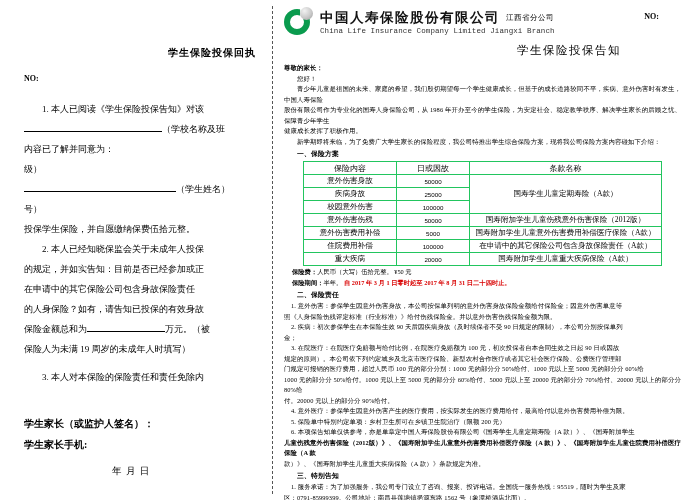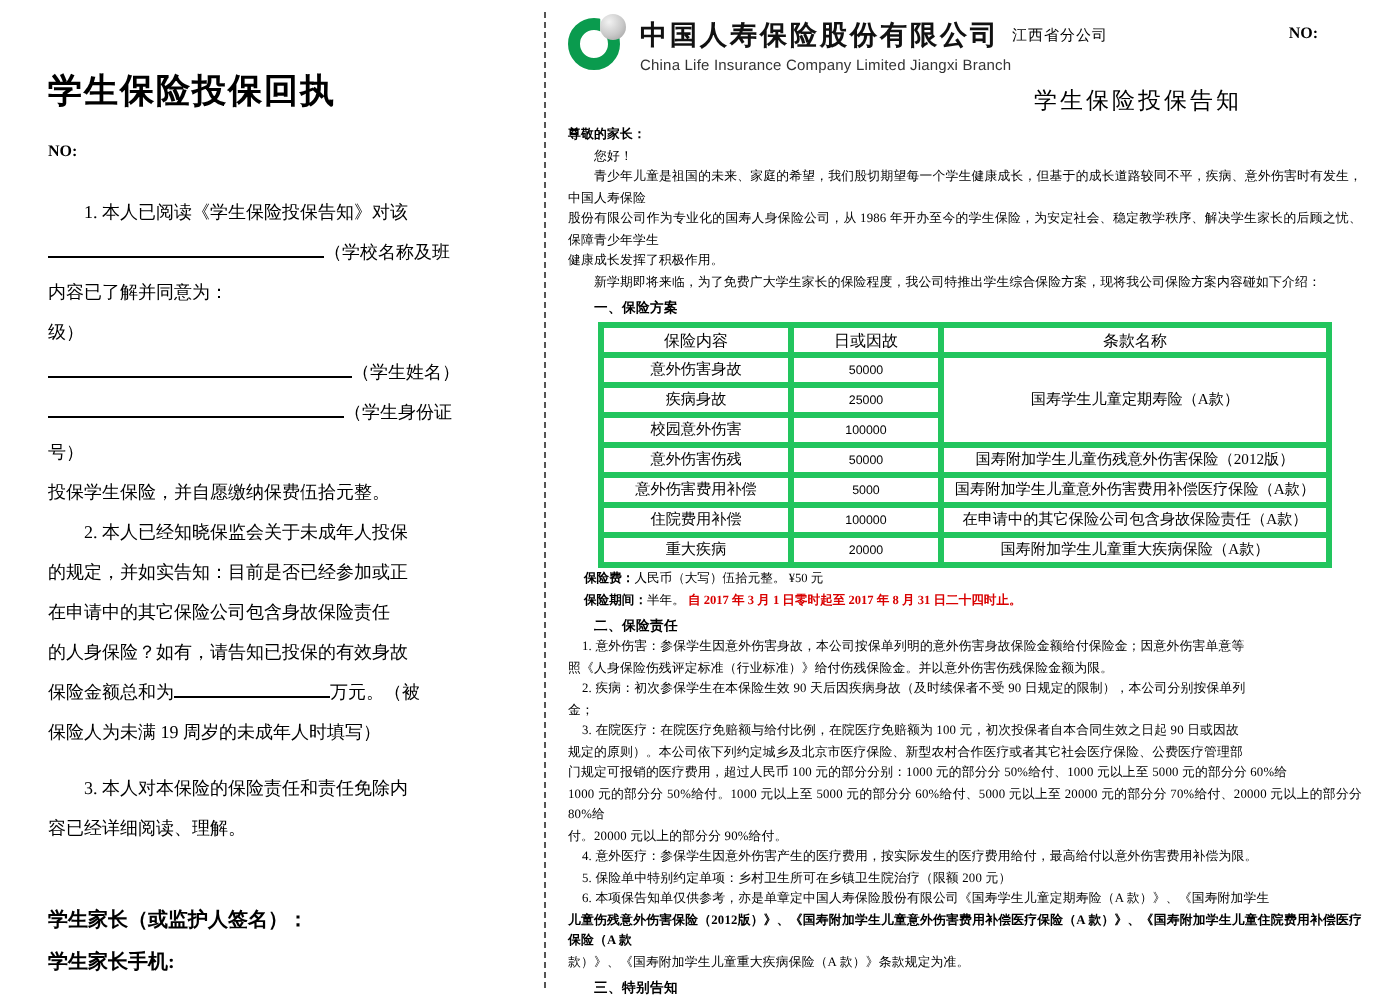--- a/index.html
+++ b/index.html
@@ -24,25 +24,25 @@
   }
 
   
   .left-col {
     width: 272px;
     box-sizing: border-box;
     padding: 22px 16px 6px 24px;
     position: relative;
   }
   .left-title {
-    text-align: left;
-    font-size: 17px;
+    text-align: right;
+    font-size: 10px;
     font-weight: bold;
     letter-spacing: 1px;
-    margin: 12px 0 14px 0;
+    margin: 24px 0 14px 0;
   }
   .no-label {
     font-size: 8px;
     font-weight: bold;
     margin-bottom: 16px;
   }
   .lp {
     font-size: 9px;
     line-height: 20px;
     text-align: justify;
@@ -81,21 +81,21 @@
 
   
   .right-col {
     width: 419px;
     box-sizing: border-box;
     padding: 6px 10px 4px 12px;
     position: relative;
   }
   .brand-row {
     display: flex;
-    align-items: flex-end;
+    align-items: center;
     gap: 6px;
     position: relative;
   }
   .logo {
     width: 30px;
     height: 30px;
     position: relative;
     flex: 0 0 auto;
     margin-top: 1px;
   }
@@ -125,21 +125,21 @@
     display: inline-block;
   }
   .brand-branch-cn {
     font-size: 7.5px;
     letter-spacing: 0.5px;
     margin-left: 6px;
     display: inline-block;
     vertical-align: 2px;
   }
   .brand-en {
-    font-family: Liberation Sans, sans-serif;
+    font-family: Liberation Mono, monospace;
     font-size: 7.5px;
     color: #333;
     letter-spacing: 0.1px;
     margin-top: 1px;
   }
   .right-no {
     font-size: 8px;
     font-weight: bold;
     position: absolute;
     right: 22px;
@@ -173,21 +173,21 @@
   .red-b { color: #d90000; font-weight: bold; }
 
   
   table.plan {
     border-collapse: collapse;
     width: 355px;
     margin: 2px auto 1px auto;
     table-layout: fixed;
   }
   table.plan td, table.plan th {
-    border: 3px solid #22c55e;
+    border: 1px solid #22c55e;
     text-align: center;
     padding: 0;
     height: 12px;
     font-weight: normal;
   }
   table.plan .c1 { width: 92px; }
   table.plan .c2 { width: 72px; }
   table.plan .c3 { width: 191px; }
   .th-txt { font-size: 8px; font-weight: bold; }
   .td-name { font-size: 7.6px; }
@@ -213,38 +213,34 @@
       <span class="blank" style="width:138px"></span><span>（学校名称及班</span>
     </div>
 
     <div class="lp">内容已了解并同意为：</div>
     <div class="lp">级）</div>
 
     <div class="lp">
       <span class="blank" style="width:152px"></span><span>（学生姓名）</span>
     </div>
 
-    <div class="lp">
-      <span class="blank" style="width:148px"></span><span>（学生身份证</span>
-    </div>
     <div class="lp">号）</div>
 
     <div class="lp">投保学生保险，并自愿缴纳保费伍拾元整。</div>
 
     <div class="lp indent">2. 本人已经知晓保监会关于未成年人投保</div>
     <div class="lp">的规定，并如实告知：目前是否已经参加或正</div>
     <div class="lp">在申请中的其它保险公司包含身故保险责任</div>
     <div class="lp">的人身保险？如有，请告知已投保的有效身故</div>
     <div class="lp">
       <span>保险金额总和为</span><span class="blank" style="width:78px"></span><span>万元。（被</span>
     </div>
     <div class="lp">保险人为未满 19 周岁的未成年人时填写）</div>
 
     <div class="lp indent" style="margin-top:8px">3. 本人对本保险的保险责任和责任免除内</div>
-    <div class="lp">容已经详细阅读、理解。</div>
 
     <div class="sign-block">
       <div>学生家长（或监护人签名）：</div>
       <div>学生家长手机:</div>
       <div class="date-line">年     月     日</div>
     </div>
 
   </div>
 
   <div class="divider"></div>

